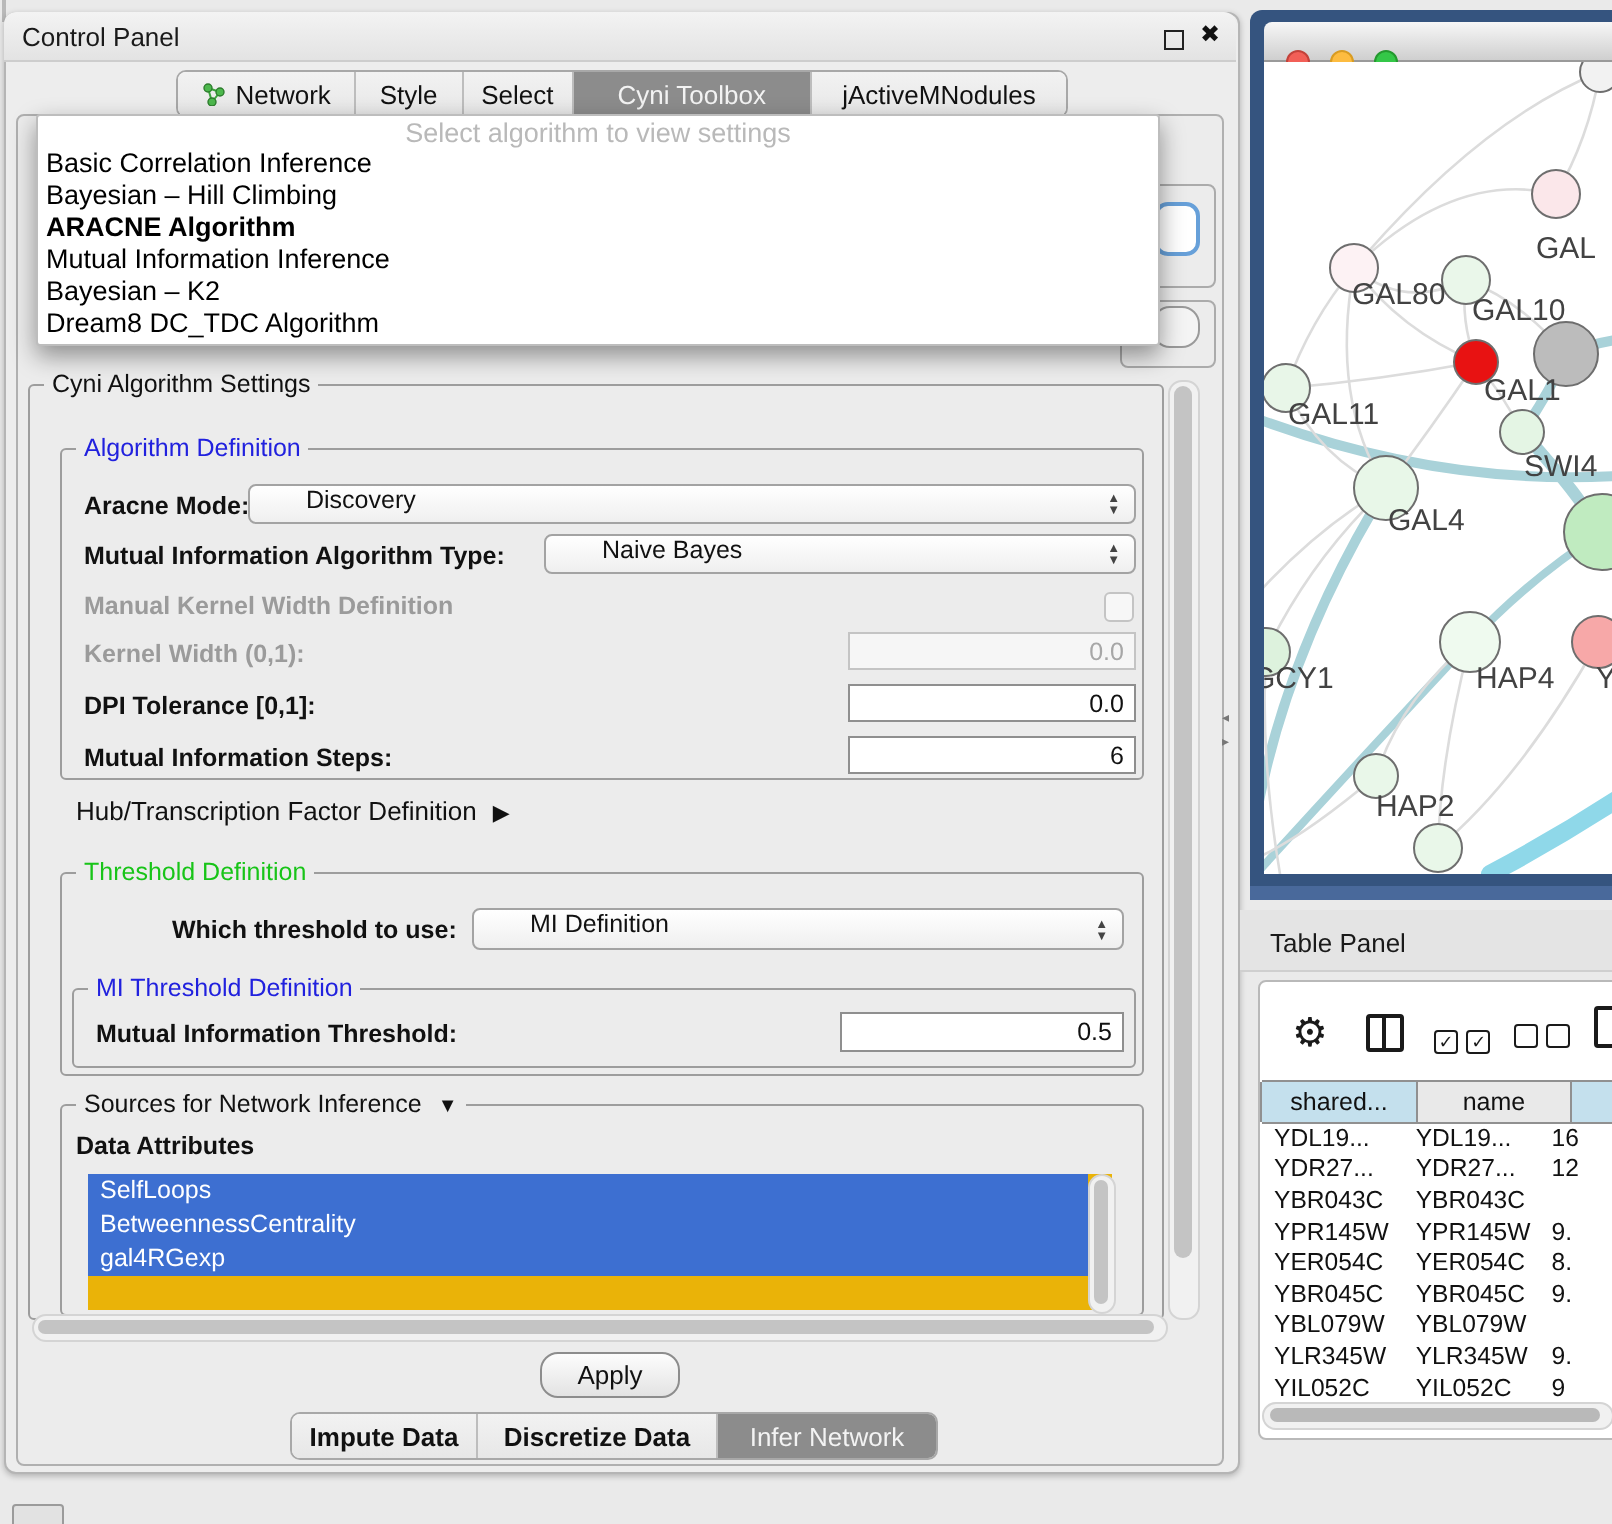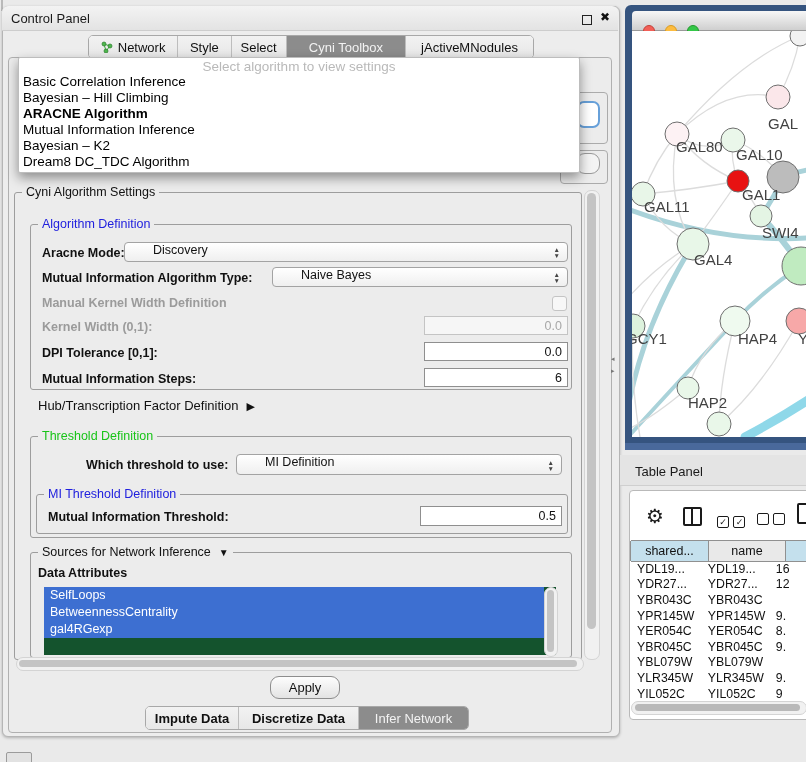--- a/index.html
+++ b/index.html
@@ -38,21 +38,21 @@
   .combo{position:absolute;background:linear-gradient(#ffffff,#efefef);border:1px solid #a3a3a3;
          border-radius:4px;font-size:12.5px;display:flex;align-items:flex-start;padding-left:28px;box-sizing:border-box}
   .combo .arr{position:absolute;right:7px;top:1px;display:flex;flex-direction:column;line-height:6px;
               font-size:6.5px;color:#444;height:100%;justify-content:center}
   .tf{position:absolute;background:#fff;border:1px solid #8f8f8f;font-size:12.5px;display:flex;
       align-items:center;justify-content:flex-end;padding-right:5px;box-sizing:border-box}
   .tf.dis{background:#f6f6f6;border-color:#c4c4c4;color:#a7a7a7}
   .cb{position:absolute;width:13px;height:13px;border:1px solid #c4c4c4;border-radius:3px;background:#f7f7f7}
   .tri{display:inline-block;margin-left:8px;font-size:11px;color:#111}
   
-  #attr-list{left:44px;top:587px;width:512px;height:68px;overflow:hidden;background:#14532d}
+  #attr-list{left:44px;top:587px;width:512px;height:68px;overflow:hidden;background:#eab308}
   .attr-item{height:17px;line-height:17px;background:var(--selection_blue,#3d6fd1);color:#fff;
              font-size:12.5px;padding-left:6px;width:494px}
   .sb-track{position:absolute;background:#f1f1f1;border:1px solid #d4d4d4;border-radius:7px}
   .sb-thumb{position:absolute;background:#c4c4c4;border-radius:6px}
   .btn{position:absolute;background:linear-gradient(#fdfdfd,#e3e3e3);border:1px solid #8d8d8d;
        border-radius:9px;font-size:13px;display:flex;align-items:center;justify-content:center;color:#111}
   
   #popup{left:18px;top:57px;width:560px;height:114px;background:#fff;border:1px solid #bdbdbd;
          border-radius:2px;box-shadow:0 5px 12px rgba(0,0,0,.4);z-index:50}
   #popup .ph{height:15px;line-height:15px;text-align:center;color:#b9b9b9;font-size:13.5px;margin-top:1px}

